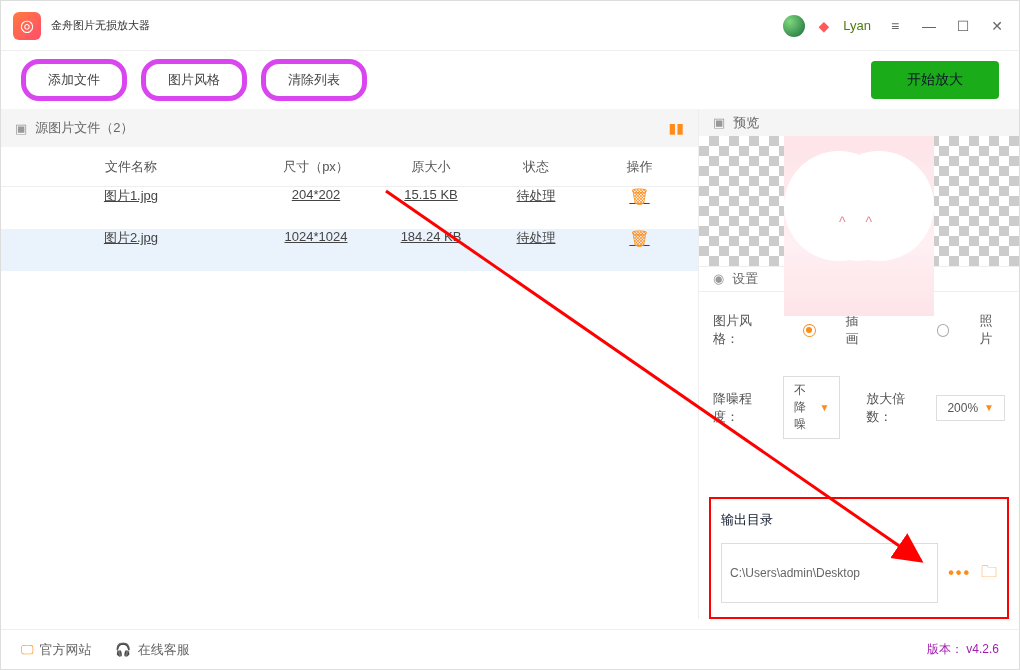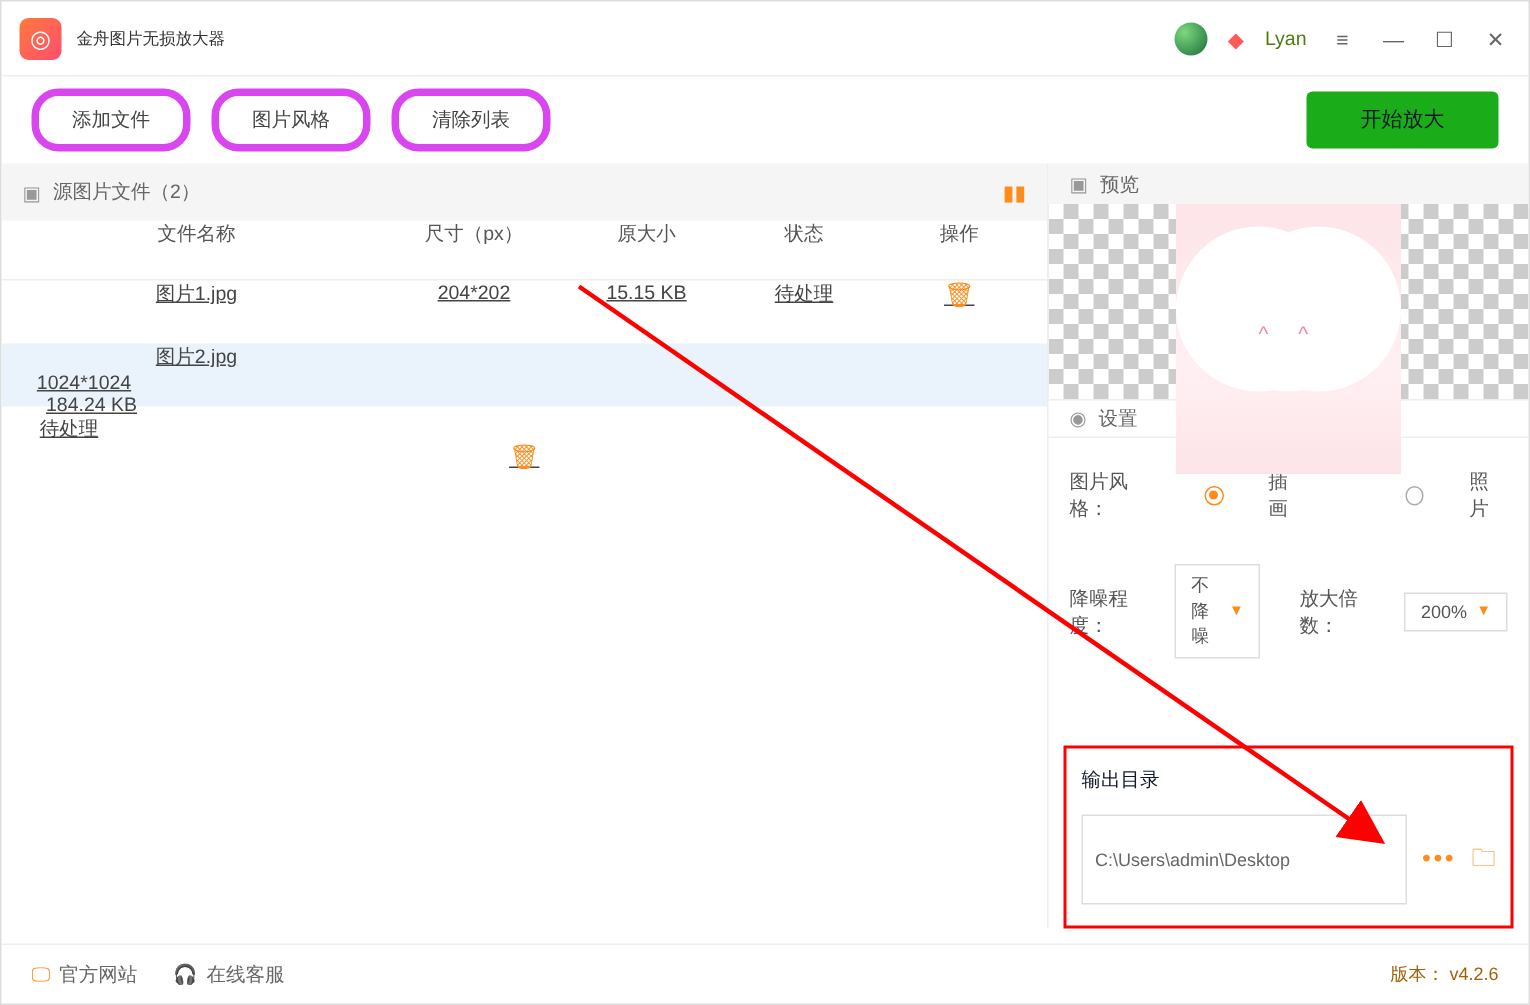--- a/index.html
+++ b/index.html
@@ -19,29 +19,29 @@
 .start-btn { margin-left: auto; background: #1aad19; color: #0f172a; border: none; border-radius: 4px; padding: 10px 36px; font-size: 14px; cursor: pointer; }
 
 .content { display: flex; height: 510px; }
 .left-pane { flex: 1; border-right: 1px solid #eee; }
 .right-pane { width: 320px; display: flex; flex-direction: column; }
 
 .section-header { height: 38px; background: #f5f5f5; display: flex; align-items: center; padding: 0 14px; font-size: 13px; color: #666; }
 .section-header .icon { margin-right: 8px; color: #999; }
 .section-header .view-toggle { margin-left: auto; color: #ff8c1a; font-size: 14px; }
 
-.table-header { display: flex; height: 40px; align-items: flex-start; font-size: 13px; color: #555; text-align: center; border-bottom: 1px solid #eee; }
+.table-header { display: flex; height: 40px; align-items: center; font-size: 13px; color: #555; text-align: center; border-bottom: 1px solid #eee; }
 .col-name { width: 260px; }
 .col-size { width: 110px; }
 .col-orig { width: 120px; }
 .col-status { width: 90px; }
 .col-action { flex: 1; }
 
 .table-row { display: flex; height: 42px; font-size: 13px; color: #444; text-align: center; text-decoration: underline; }
-.table-row.sel { background: #eaf3fb; flex-direction: column; }
+.table-row.sel { background: #eaf3fb; }
 .trash { color: #ff8c1a; cursor: pointer; font-size: 16px; }
 
 .preview-box { height: 180px; background-image: repeating-conic-gradient(#ccc 0 25%, #fff 0 50%); background-size: 20px 20px; position: relative; }
 .preview-img { position: absolute; left: 85px; top: 0; width: 150px; height: 180px; background: linear-gradient(180deg, #fde4e8 0%, #fff0f3 60%, #fde4e8 100%); overflow: hidden; }
 .preview-img::before { content: ""; position: absolute; left: 30px; top: 35px; width: 90px; height: 90px; background: #fff; border-radius: 50%; box-shadow: -20px -10px 0 10px #fff, 20px -10px 0 10px #fff; }
 .preview-img::after { content: "^ ^"; position: absolute; left: 55px; top: 78px; font-size: 14px; color: #e89; letter-spacing: 8px; }
 
 .settings-header { height: 36px; display: flex; align-items: center; padding: 0 14px; font-size: 13px; color: #666; border-top: 1px solid #eee; border-bottom: 1px solid #eee; }
 .settings-header .gear { color: #999; margin-right: 8px; }
 
@@ -56,21 +56,21 @@
 .output-box { border: 2px solid #ff0000; margin: 10px 10px 0 10px; padding: 12px 10px 14px 10px; }
 .output-title { font-size: 13px; color: #0f172a; margin-bottom: 14px; }
 .output-row { display: flex; align-items: center; gap: 10px; }
 .path-input { flex: 1; border: 1px solid #ddd; padding: 22px 8px; font-size: 12px; color: #666; }
 .dots { color: #ff8c1a; font-weight: bold; cursor: pointer; font-size: 16px; letter-spacing: 2px; }
 .folder { color: #ff8c1a; cursor: pointer; font-size: 16px; }
 
 .footer { position: absolute; bottom: 0; left: 0; right: 0; height: 40px; border-top: 1px solid #eee; display: flex; align-items: center; padding: 0 20px; font-size: 13px; color: #666; gap: 24px; }
 .footer-link { display: flex; align-items: center; gap: 6px; cursor: pointer; }
 .footer-link .fi { color: #ff8c1a; }
-.version { margin-left: auto; color: #a16207; font-size: 12px; }
+.version { margin-left: auto; color: #a21caf; font-size: 12px; }
 
 .arrow-svg { position: absolute; left: 380px; top: 185px; width: 560px; height: 410px; pointer-events: none; }
 </style>
 </head>
 <body>
 
 <div class="titlebar">
   <div class="app-icon">◎</div>
   <div class="app-title">金舟图片无损放大器</div>
   <div class="titlebar-right">

